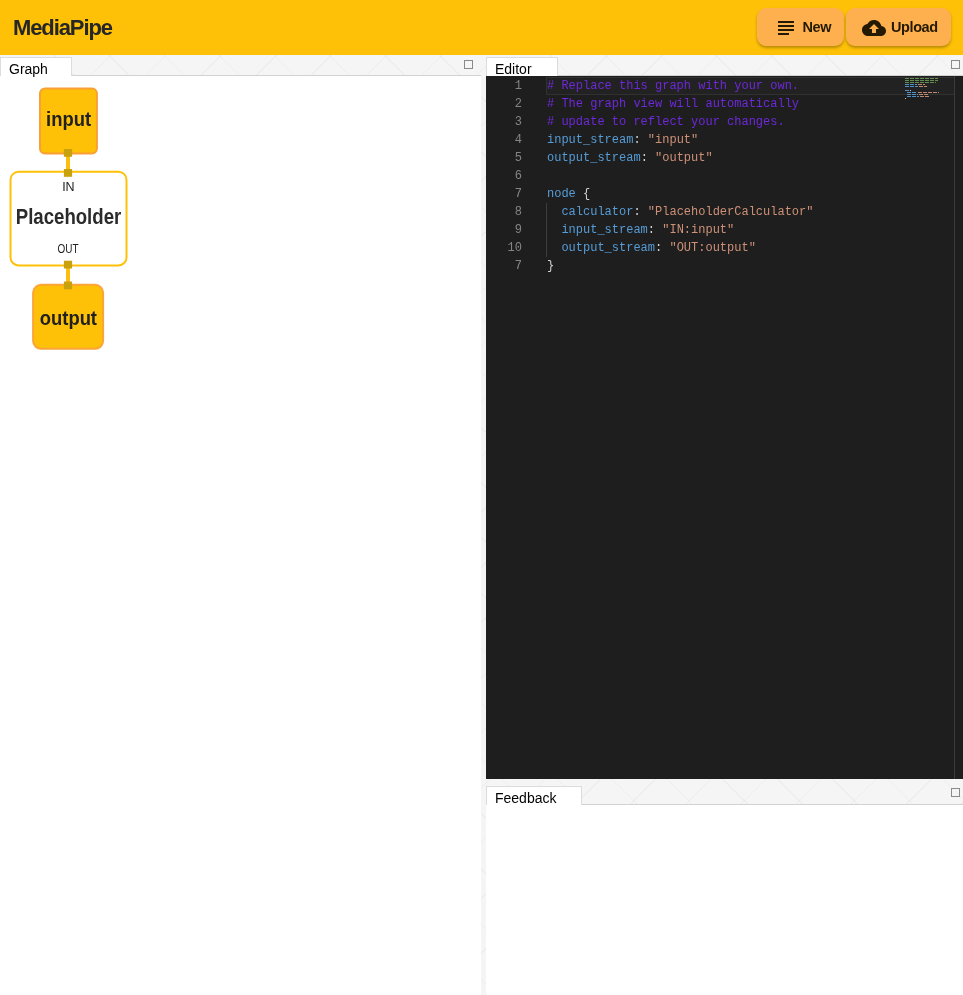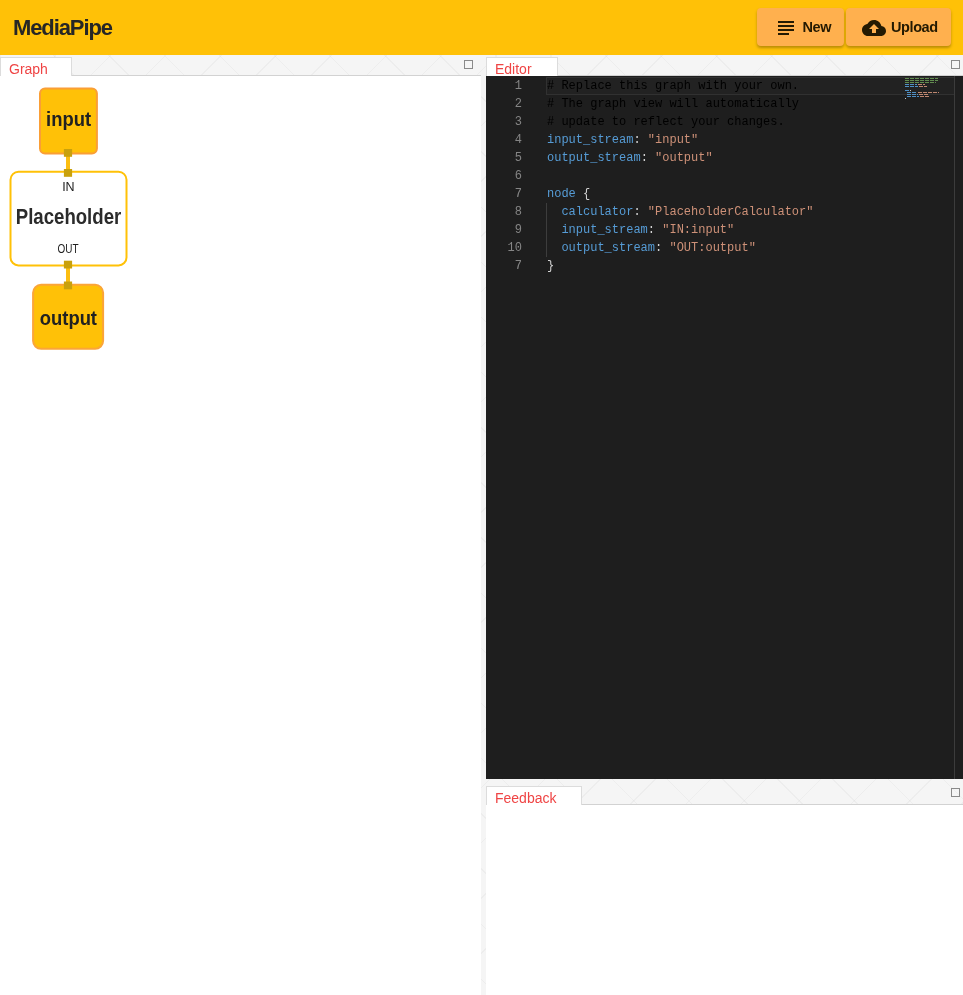--- a/index.html
+++ b/index.html
@@ -2,48 +2,48 @@
 <html><head>
 <meta charset="utf-8">
 <style>
   * { margin:0; padding:0; box-sizing:border-box; }
   html,body { width:963px; height:995px; overflow:hidden; background:#fff;
     font-family:"Liberation Sans", sans-serif; }
   
   #header { position:absolute; left:0; top:0; width:963px; height:55px; background:#FFC107; }
   #title { position:absolute; left:13px; top:0; height:61px; line-height:55px;
     font-size:22px; font-weight:700; letter-spacing:-1.1px; color:#262626; }
-  .hbtn { position:absolute; top:8px; height:38px; border-radius:4px; background:#FFB04E;
+  .hbtn { position:absolute; top:8px; height:38px; border-radius:9px; background:#FFB04E;
     box-shadow:0 2px 3px rgba(0,0,0,0.28); }
   #btn-new { left:757px; width:87px; }
   #btn-upload { left:846px; width:105px;text-decoration:underline; }
   .hbtn .label { position:absolute; top:0; height:38px; line-height:38px;
     font-size:14.5px; font-weight:700; letter-spacing:-0.4px; color:#241a02; }
   .bar { position:absolute; left:20.5px; height:2px; background:#241a02; width:16px; }
   
   #glbg { position:absolute; left:0; top:55px; width:963px; height:940px;
     background-color:#f5f5f5;
     background-image:
       repeating-linear-gradient(45deg, rgba(0,0,0,.032) 0 1px, transparent 1px 39px),
       repeating-linear-gradient(135deg, rgba(0,0,0,.032) 0 1px, transparent 1px 39px);
   }
   .tab { position:absolute; height:19px; background:#fff; border:1px solid #dcdcdc;
-    border-bottom:none; font-size:14px; color:#ef4444; padding-left:8px; padding-top:3px; }
+    border-bottom:none; font-size:14px; color:#000000; padding-left:8px; padding-top:3px; }
   .stripline { position:absolute; height:1px; background:#d2d2d2; }
   .maxi { position:absolute; width:9px; height:9px; border:1.5px solid #8a8a8a; background:transparent; }
   .panel { position:absolute; background:#fff; }
   
   #editor { position:absolute; left:486px; top:76px; width:477px; height:703px;
     background:#1E1E1E; overflow:hidden;
     font-family:"Liberation Mono", monospace; font-size:12px; }
   .ln { position:absolute; left:486px; width:36px; height:18px; line-height:18px;
     text-align:right; color:#858585; font-family:"Liberation Mono", monospace; font-size:12px; }
   .cl { position:absolute; left:547px; height:18px; line-height:18px; white-space:pre;
     font-family:"Liberation Mono", monospace; font-size:12px; color:#d4d4d4; }
-  .c-com { color:#000000; } .c-key { color:#569CD6; } .c-str { color:#CE9178; }
+  .c-com { color:#6d28d9; } .c-key { color:#569CD6; } .c-str { color:#CE9178; }
   #curline { position:absolute; left:546px; top:77px; width:409px; height:18px;
     border:1px solid #313131; background:rgba(255,255,255,0.02); }
   #indent { position:absolute; left:546px; top:203px; width:1px; height:54px; background:#3d3d3d; }
   #rightline { position:absolute; left:954px; top:76px; width:1px; height:703px; background:#3c3c3c; }
   
   #minimap { position:absolute; left:905px; top:77px; width:49px; height:26px; opacity:0.9; }
   .mrow { position:absolute; height:1.4px;
     background-image:repeating-linear-gradient(90deg, currentColor 0 4px, transparent 4px 5px); }
   .mg { color:#6A9955; } .mb { color:#569CD6; } .mo { color:#CE9178; } .mw { color:#d4d4d4; }
 </style>

